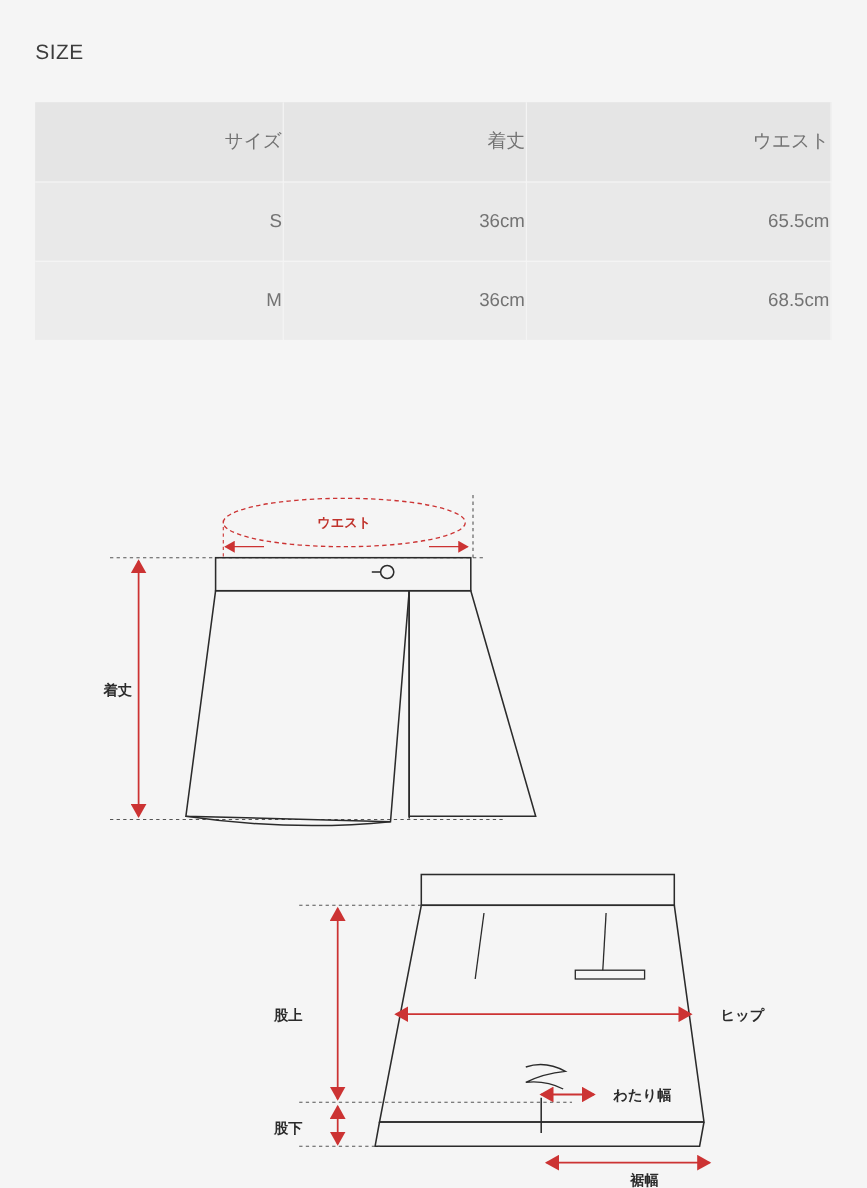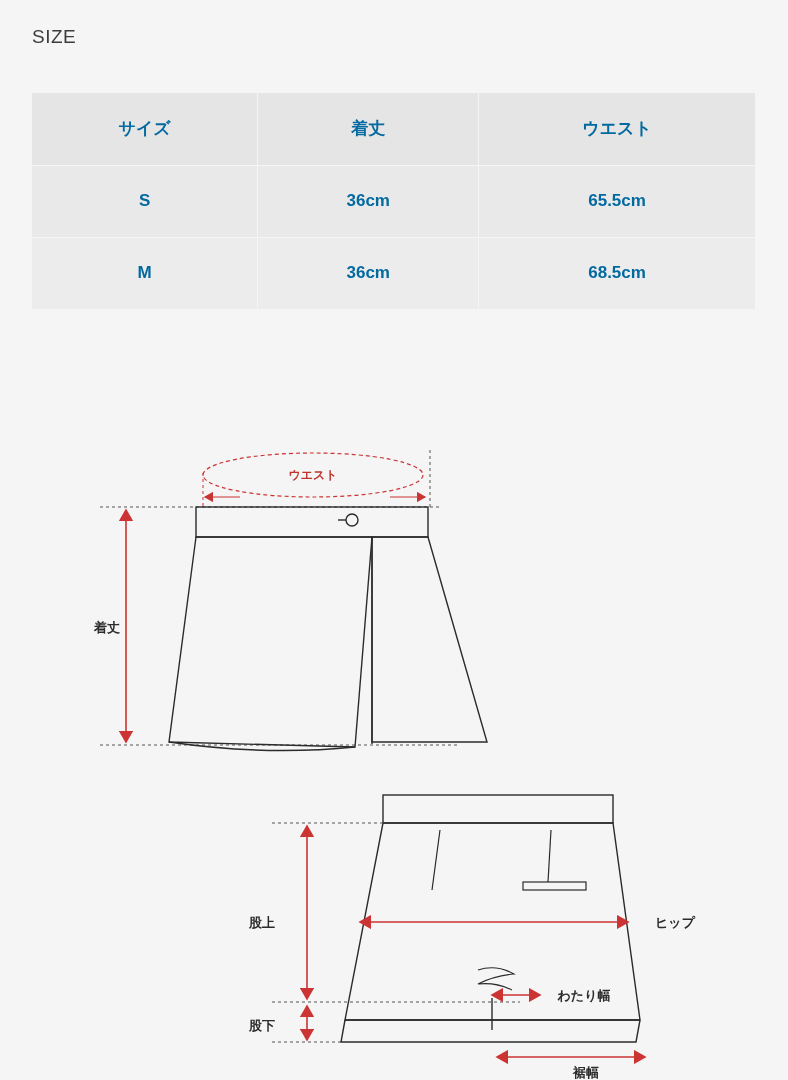--- a/index.html
+++ b/index.html
@@ -12,44 +12,44 @@
     height: 1080px;
     background: #f5f5f5;
     font-family: "Liberation Sans", sans-serif;
     color: #3c3c3c;
     overflow: hidden;
     position: relative;
   }
   .page-title {
     position: absolute;
     left: 32px;
-    top: 26px;
+    top: 38px;
     font-size: 19px;
     letter-spacing: 0.5px;
     color: #3c3c3c;
     font-weight: 400;
   }
   .size-table {
     position: absolute;
     left: 32px;
     top: 93px;
     width: 724px;
     border-collapse: collapse;
     background: #ededed;
   }
   .size-table td, .size-table th {
     border: 1px solid #f5f5f5;
     border-left: none;
     border-top: none;
     height: 72px;
-    text-align: center;
+    text-align: right;
     vertical-align: middle;
-    font-weight: 700;
+    font-weight: 400;
     font-size: 17px;
-    color: #0369a1;
+    color: #737373;
     background: #e9e9e9;
   }
   .size-table thead th {
     background: #e5e5e5;
     font-size: 17px;
   }
   .size-table tbody td:first-child {
     background: #e9e9e9;
   }
   .size-table tbody tr:nth-child(2) td {

